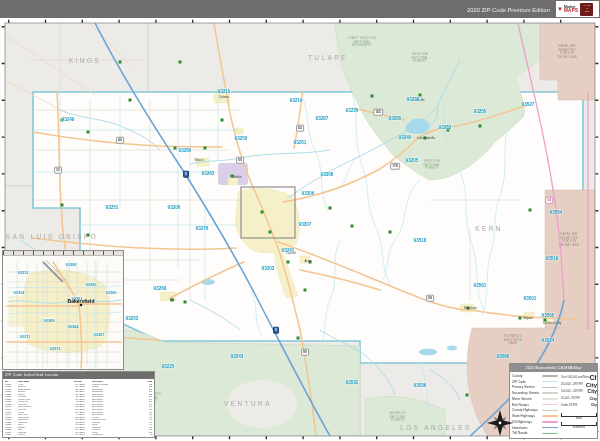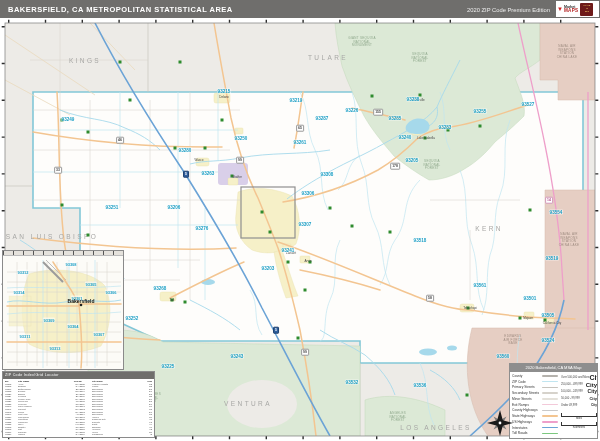--- a/index.html
+++ b/index.html
@@ -108,21 +108,20 @@
   .slab{font-size:2.6px;color:#333;text-align:center;line-height:3.4px;}
   
   .compass{position:absolute;left:487px;top:392px;}
 </style>
 </head>
 <body>
 
 <div class="screen">
 
   <header class="topbar">
-    <span class="title">BAKERSFIELD, CA METROPOLITAN STATISTICAL AREA</span>
     <span class="edition">2020 ZIP Code Premium Edition</span>
     <div class="logo">
       <span class="pin">▼</span>
       <span class="ltxt">
         <span class="lm">Market</span>
         <span class="lmaps">MAPS</span>
       </span>
       <span class="badge">MAKE
 IT
 BIG</span>

